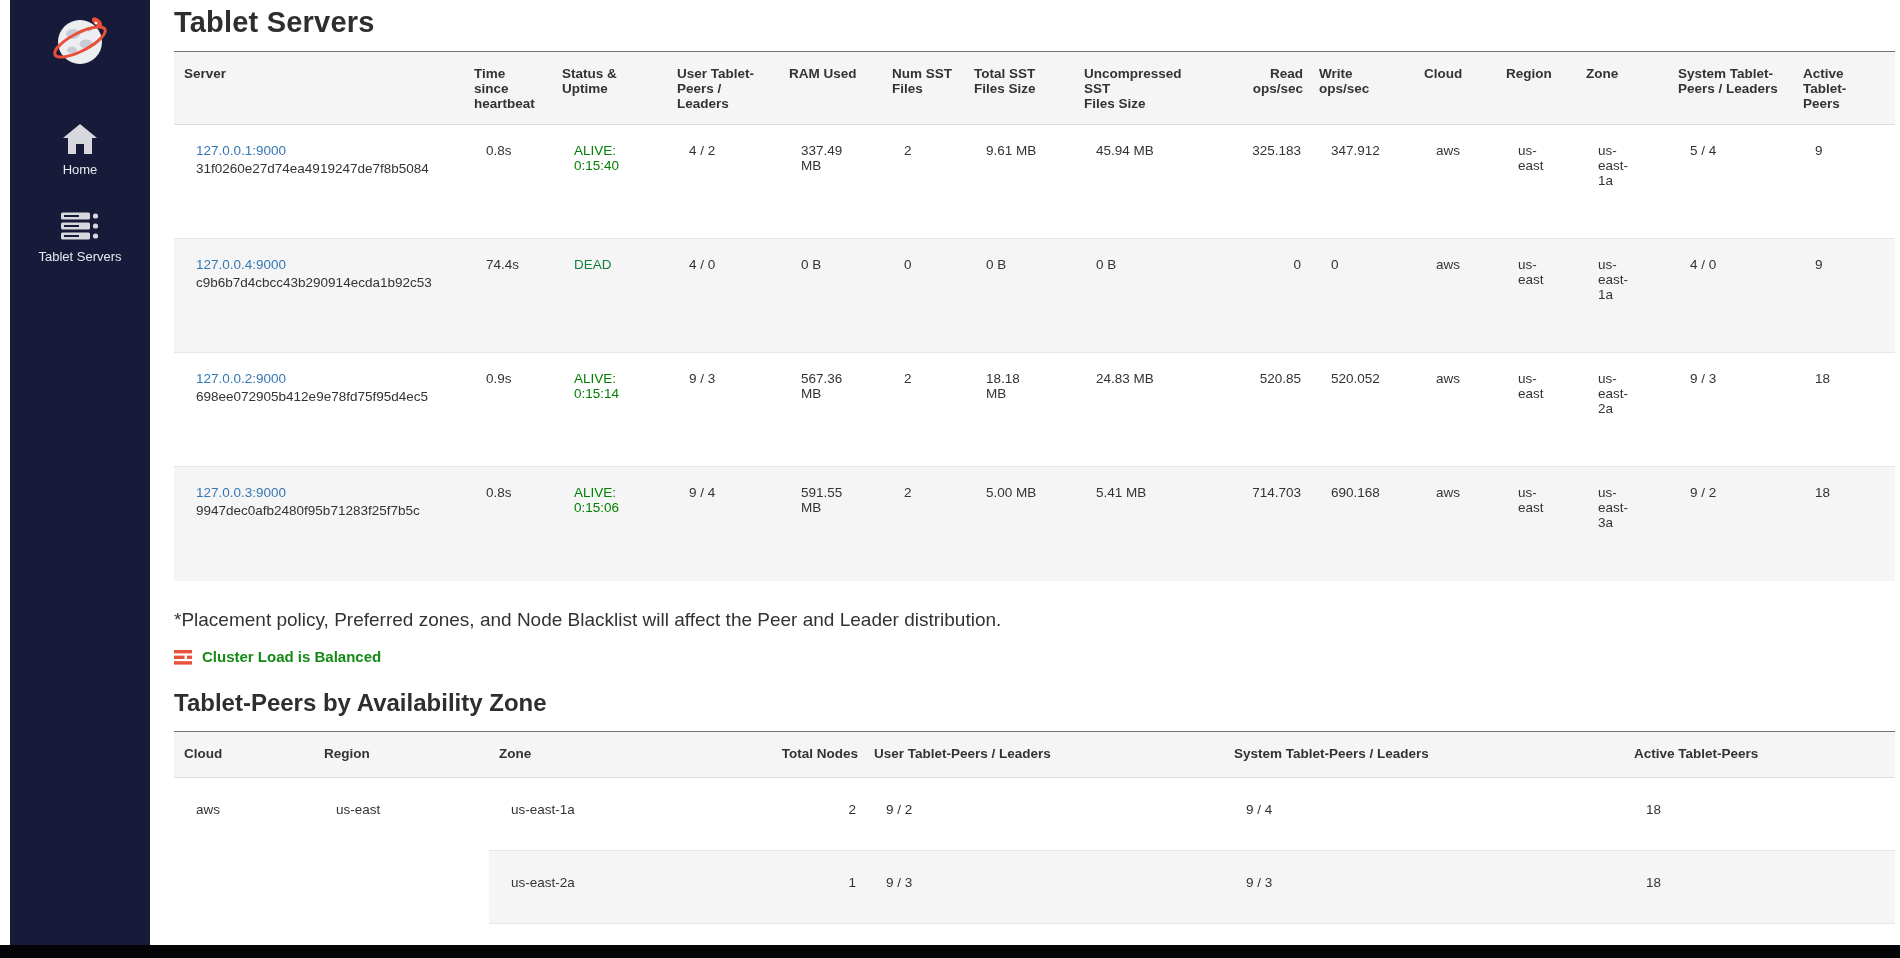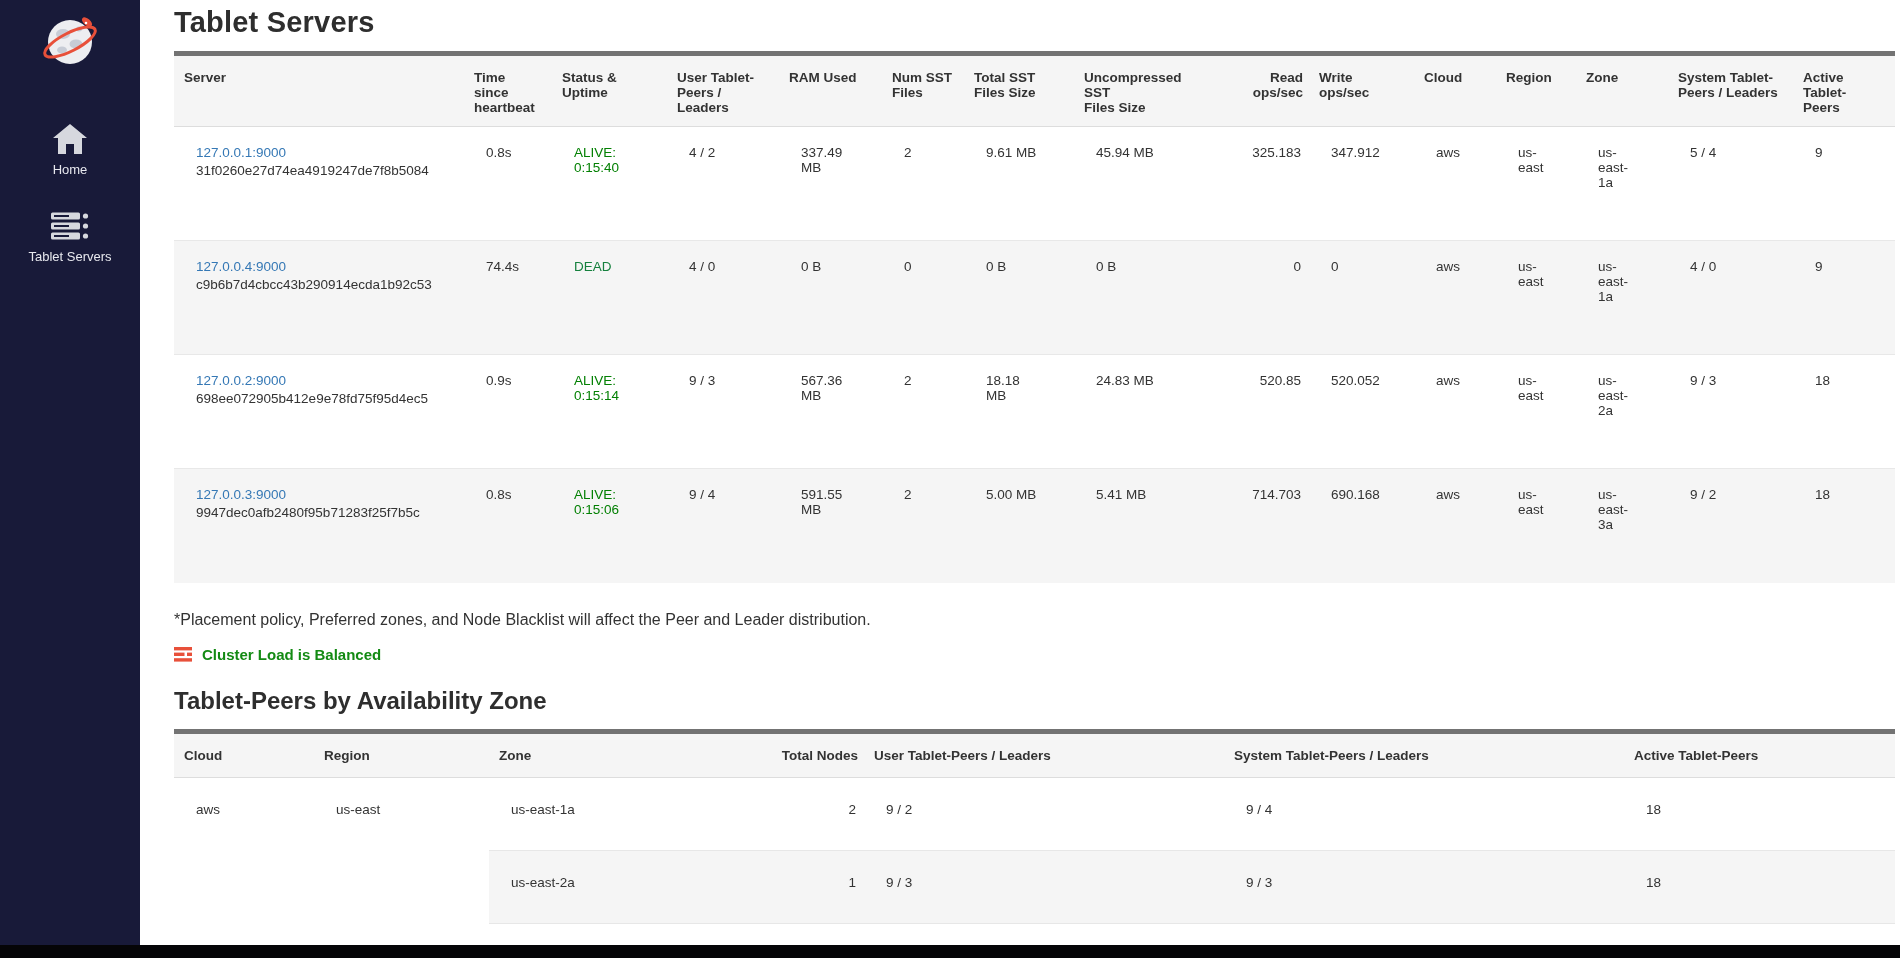--- a/index.html
+++ b/index.html
@@ -5,33 +5,33 @@
   * { box-sizing: border-box; margin: 0; padding: 0; }
   html, body { width: 1900px; height: 958px; overflow: hidden; }
   body {
     font-family: "Liberation Sans", "DejaVu Sans", sans-serif;
     background: #ffffff;
     color: #333333;
     position: relative;
   }
   
   .sidebar {
-    position: absolute; left: 0; top: 0; width: 140px; height: 958px;
+    position: absolute; left: 10px; top: 0; width: 140px; height: 958px;
     background: #181a39; text-align: center;
   }
   .logo-wrap { padding-top: 12px; margin-bottom: 46px; }
   .nav-item { margin-bottom: 30px; cursor: pointer; }
   .nav-item .icon-box { height: 38px; display: flex; align-items: center; justify-content: center; }
   .nav-item .nav-label { color: #e7e8ee; font-size: 13px; margin-top: 4px; display: block; }
   
   .main { position: absolute; left: 140px; top: 0; width: 1760px; height: 958px; padding-left: 34px; }
   h1.page-title { font-size: 29px; font-weight: bold; color: #2e2e2e; margin-top: 6px; margin-bottom: 12px; letter-spacing: 0.2px; }
   h2.section-title { font-size: 24px; font-weight: bold; color: #2e2e2e; margin-top: 24px; margin-bottom: 14px; }
   table { border-collapse: collapse; table-layout: fixed; width: 1721px; font-size: 13.5px; }
-  table { border-top: 5px solid #737373; }
+  table { border-top: 1px solid #737373; }
   thead th {
     background: #f5f5f5; text-align: left; vertical-align: top;
     font-weight: bold; color: #333; padding: 14px 6px 10px 10px;
     border-bottom: 1px solid #dddddd;
   }
   tbody td { vertical-align: top; padding: 18px 8px 0 22px; color: #333; }
   .cw { display: inline-block; vertical-align: top; }
   
   .t1 thead tr { height: 73px; }
   .t1 tbody tr { height: 114px; }
@@ -49,22 +49,22 @@
   th.c14 .cw { max-width: 100px; } th.c15 .cw { max-width: 48px; }
   td.c5 .cw { max-width: 50px; } td.c7 .cw { max-width: 54px; }
   td.c12 .cw { max-width: 36px; } td.c13 .cw { max-width: 38px; }
   .hdr-line { display: block; }
   a.host { color: #3578b5; text-decoration: none; cursor: pointer; display: inline-block; margin-bottom: 3px; }
   .uuid { display: block; color: #333; }
   .status-line { display: block; }
   .status.alive { color: #038003; }
   .status.dead { color: #15803d; }
   
-  .footnote { margin-top: 28px; font-size: 16px; color: #333; }
-  .balance-row { margin-top: 17px; display: flex; align-items: center; }
+  .footnote { margin-top: 28px; font-size: 19px; color: #333; }
+  .balance-row { margin-top: 17px; display: flex; align-items: flex-end; }
   .balance-row .balance-label { color: #138a13; font-weight: bold; font-size: 15px; margin-left: 9px; }
   
   .t2 thead tr { height: 46px; }
   .t2 tbody tr { height: 73px; }
   .t2 tbody td { padding-top: 24px; }
   .t2 tbody tr + tr td { border-top: 1px solid #e7e7e7; }
   .t2 tbody tr.striped td { background: #f5f5f5; }
   .t2 td.span-cell { background: #ffffff !important; border-top: none !important; }
   .t2 .z1 { width: 140px; } .t2 .z2 { width: 175px; } .t2 .z3 { width: 215px; }
   .t2 .z4 { width: 160px; text-align: right; } .t2 .z5 { width: 360px; } .t2 .z6 { width: 400px; }

